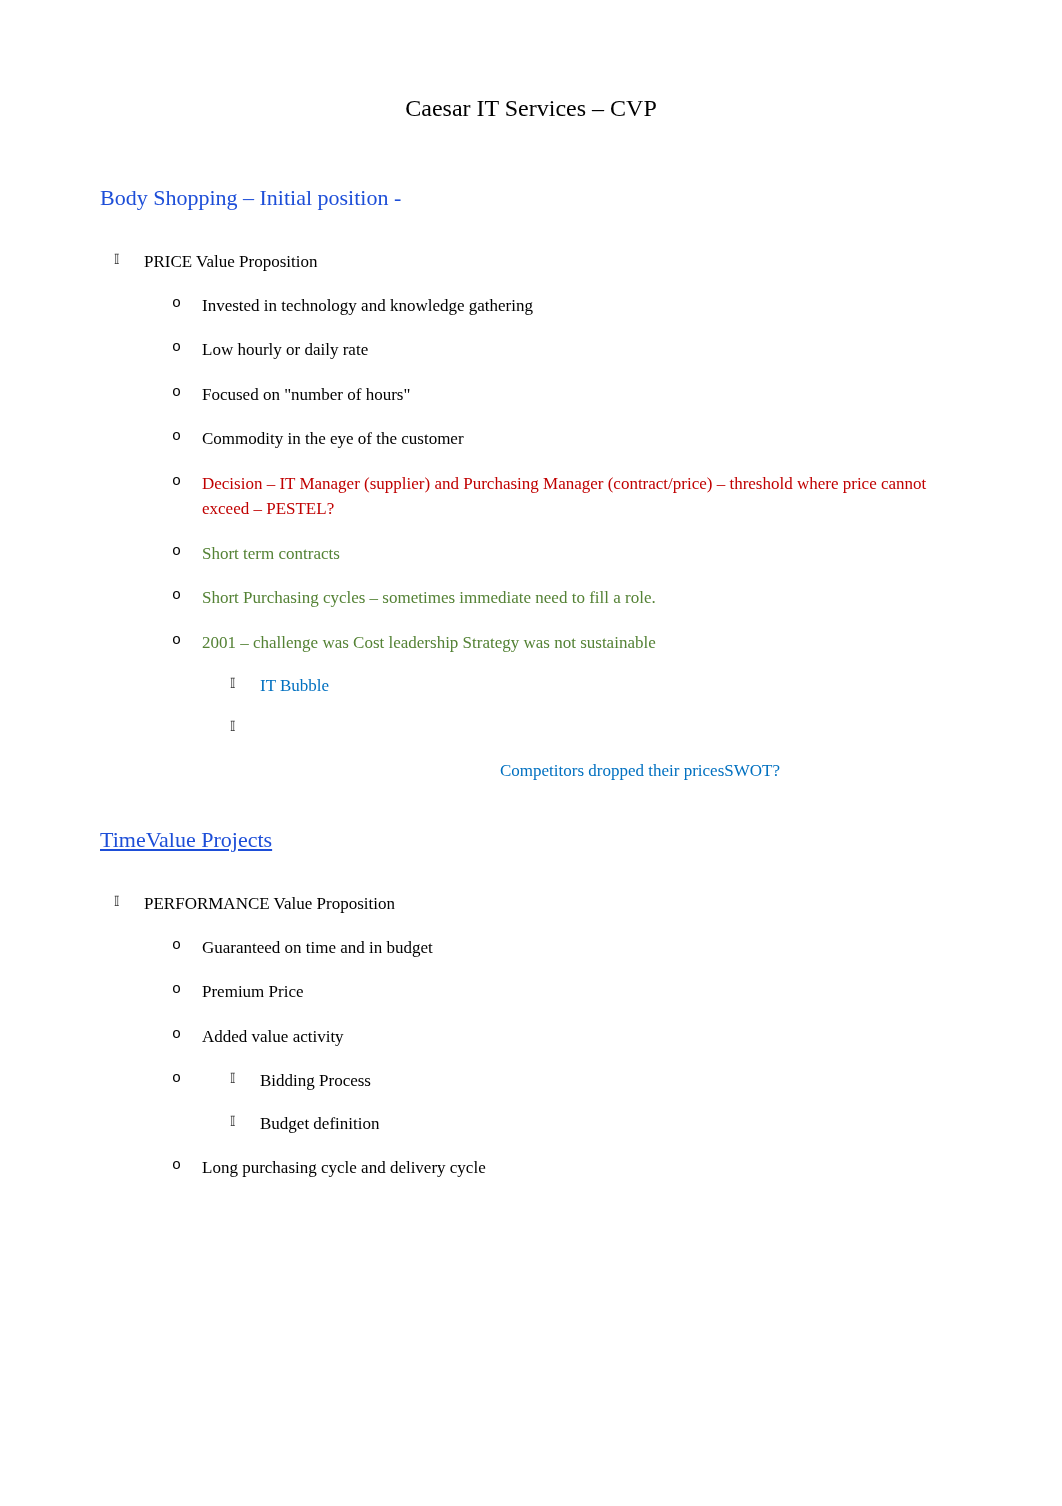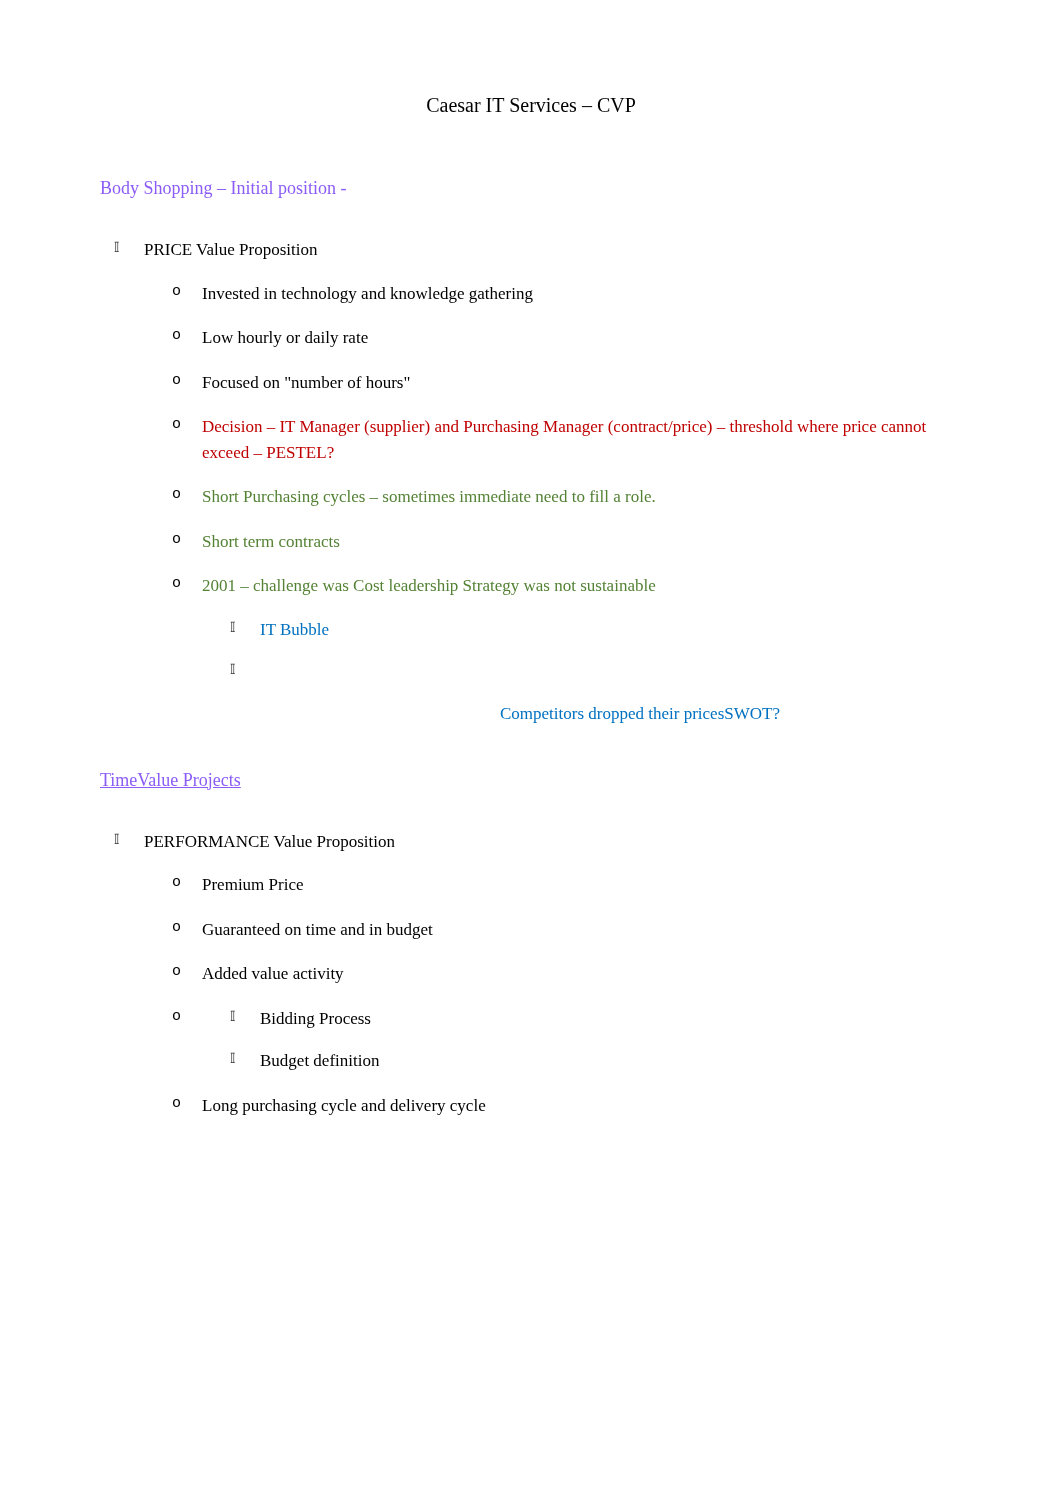--- a/index.html
+++ b/index.html
@@ -12,28 +12,28 @@
       background: #ffffff;
       width: 1062px;
       height: 1506px;
       padding: 90px 100px 60px 100px;
       color: #000000;
       font-size: 17px;
       line-height: 1.5;
     }
     .title {
       text-align: center;
-      font-size: 20px;
+      font-size: 24px;
       font-weight: normal;
       margin-bottom: 55px;
       color: #000000;
     }
     .heading {
-      color: #8b5cf6;
-      font-size: 18px;
+      color: #1d4ed8;
+      font-size: 22px;
       margin-bottom: 35px;
       font-weight: normal;
     }
     .heading-timevalue {
       margin-top: 40px;
       margin-bottom: 35px;
       text-decoration: underline;
     }
     ul.level1 {
       list-style: none;
@@ -104,23 +104,24 @@
 
 <h2 class="heading">Body Shopping – Initial position -</h2>
 
 <ul class="level1">
   <li>
     <span>PRICE Value Proposition</span>
     <ul class="level2">
       <li><span class="txt-black">Invested in technology and knowledge gathering</span></li>
       <li><span class="txt-black">Low hourly or daily rate</span></li>
       <li><span class="txt-black">Focused on "number of hours"</span></li>
+      <li><span class="txt-black">Commodity in the eye of the customer</span></li>
       <li><span class="txt-red">Decision – IT Manager (supplier) and Purchasing Manager (contract/price) – threshold where price cannot exceed –   PESTEL?</span></li>
+      <li><span class="txt-green">Short term contracts</span></li>
       <li><span class="txt-green">Short Purchasing cycles – sometimes immediate need to fill a role.</span></li>
-      <li><span class="txt-green">Short term contracts</span></li>
       <li>
         <span class="txt-green">2001 – challenge was Cost leadership Strategy was not sustainable</span>
         <ul class="level3">
           <li><span class="txt-blue">IT Bubble</span></li>
           <li>
             <div class="row">
               <span class="txt-blue">Competitors dropped their prices</span>
               <span class="txt-blue">SWOT?</span>
             </div>
           </li>
@@ -129,22 +130,22 @@
     </ul>
   </li>
 </ul>
 
 <h2 class="heading heading-timevalue">TimeValue Projects</h2>
 
 <ul class="level1">
   <li>
     <span>PERFORMANCE Value Proposition</span>
     <ul class="level2">
+      <li><span class="txt-black">Guaranteed on time and in budget</span></li>
       <li><span class="txt-black">Premium Price</span></li>
-      <li><span class="txt-black">Guaranteed on time and in budget</span></li>
       <li><span class="txt-black">Added value activity</span></li>
       <li>
         <ul class="level3">
           <li><span class="txt-black">Bidding Process</span></li>
           <li><span class="txt-black">Budget definition</span></li>
         </ul>
       </li>
       <li><span class="txt-black">Long purchasing cycle and delivery cycle</span></li>
     </ul>
   </li>

